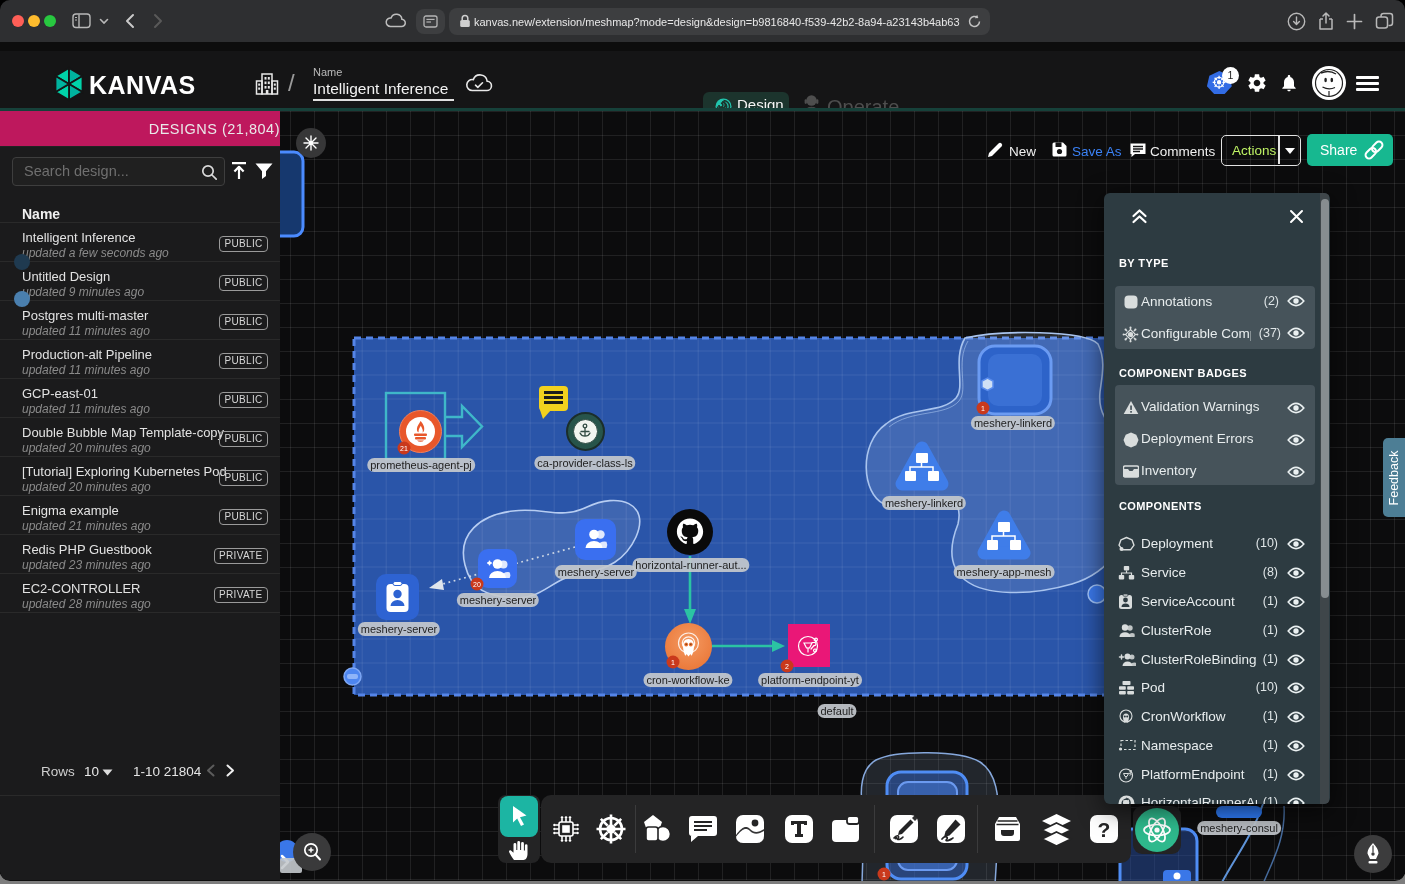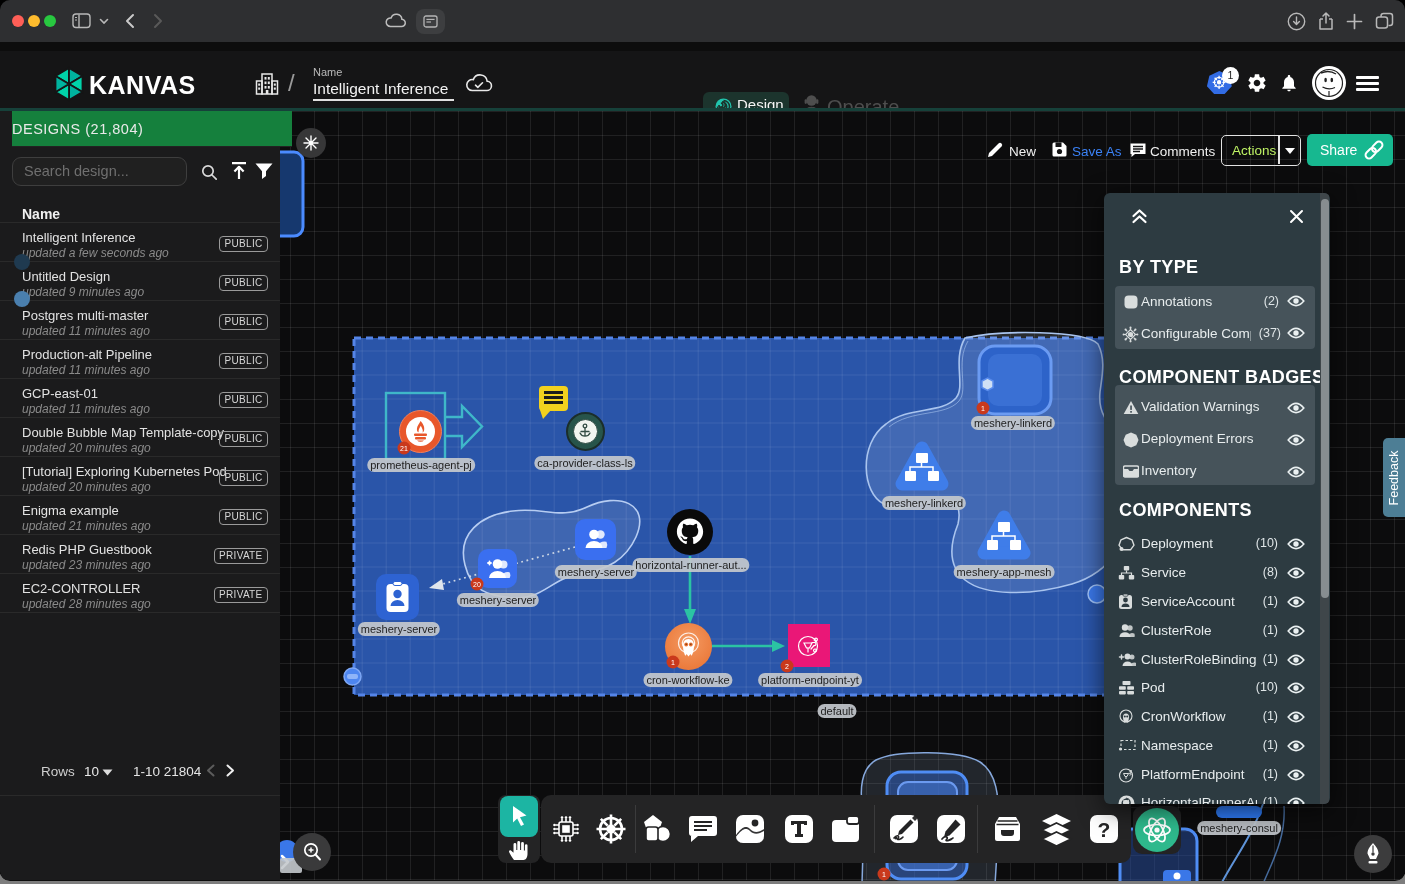--- a/index.html
+++ b/index.html
@@ -25,21 +25,21 @@
   
   #sidebar { position:absolute; left:0; top:111px; width:280px; height:769px; background:#1b1b1c; }
   .srow { position:absolute; left:0; width:280px; height:39px; border-bottom:1px solid #2a2a2a; }
   .srow .t1 { position:absolute; left:22px; top:7px; font-size:13px; color:#e2e2e2; font-weight:400; white-space:nowrap;}
   .srow .t2 { position:absolute; left:22px; top:23px; font-size:12px; color:#8a8a8a; font-style:italic; white-space:nowrap;}
   .chip { position:absolute; right:12px; top:13px; border:1px solid #9a9a9a; border-radius:4px;
           color:#d6d6d6; font-size:10px; letter-spacing:0.3px; padding:1px 4.5px 2px 4.5px; }
   
   #panel { position:absolute; left:1104px; top:193px; width:226px; height:611px; background:#2d3b41;
            border-radius:6px; box-shadow:0 6px 24px rgba(0,0,0,0.6); overflow:hidden; }
-  .phead { color:#ffffff; font-weight:bold; font-size:18px; letter-spacing:0.4px; position:absolute; left:15px; }
+  .phead { color:#ffffff; font-weight:bold; font-size:11px; letter-spacing:0.4px; position:absolute; left:15px; }
   .pbox { position:absolute; left:11px; width:200px; background:#46535a; border-radius:4px; }
   .prow-label { position:absolute; left:37px; font-size:13.5px; color:#e8edee; font-weight:400; white-space:nowrap; }
   .pcount { position:absolute; font-size:12.5px; color:#dfe5e7; }
   
   .nlabel { position:absolute; background:rgba(196,201,205,0.92); color:#222; font-size:11px;
             border-radius:7px; padding:0px 3px; height:14px; line-height:14px; white-space:nowrap; transform:translateX(-50%); }
   .badge { position:absolute; width:13px; height:13px; border-radius:50%; background:#c9391c; color:#fff;
            font-size:7px; text-align:center; line-height:13.5px; transform:translate(-50%,-50%); }
   .fab { position:absolute; border-radius:50%; background:#373738; }
 </style>
@@ -70,20 +70,31 @@
     <svg class="ab" style="left:384px;top:13px" width="23" height="16" viewBox="0 0 23 16">
       <path d="M6.5 13.5 a4.3 4.3 0 1 1 0.6-8.56 a5.6 5.6 0 0 1 10.8 1.3 a3.6 3.6 0 0 1-0.5 7.26 z" fill="none" stroke="#bdbdbd" stroke-width="1.5"></path>
     </svg>
     <div class="urlbox" style="left:416px;top:9px;width:29px;height:25px;">
       <svg class="ab" style="left:7px;top:5px" width="15" height="15" viewBox="0 0 15 15">
         <rect x="1" y="2" width="13" height="11" rx="2" fill="none" stroke="#b5b5b5" stroke-width="1.3"></rect>
         <line x1="3.4" y1="5.4" x2="11.6" y2="5.4" stroke="#b5b5b5" stroke-width="1.2"></line>
         <line x1="3.4" y1="8" x2="8" y2="8" stroke="#b5b5b5" stroke-width="1.2"></line>
       </svg>
     </div>
+    <div class="urlbox" style="left:449px;top:8px;width:541px;height:27px;">
+      <svg class="ab" style="left:10px;top:6px" width="12" height="14" viewBox="0 0 12 14">
+        <rect x="1.2" y="6" width="9.6" height="7" rx="1.5" fill="#cfcfcf"></rect>
+        <path d="M3.2 6 V4.2 a2.8 2.8 0 0 1 5.6 0 V6" fill="none" stroke="#cfcfcf" stroke-width="1.5"></path>
+      </svg>
+      <div class="ab" style="left:25px;top:8px;font-size:11px;color:#e8e8e8;white-space:nowrap">kanvas.new/extension/meshmap?mode=design&amp;design=b9816840-f539-42b2-8a94-a23143b4ab63</div>
+      <svg class="ab" style="left:518px;top:6px" width="15" height="15" viewBox="0 0 15 15">
+        <path d="M12.5 7.5 a5 5 0 1 1-1.7-3.75" fill="none" stroke="#c2c2c2" stroke-width="1.5"></path>
+        <path d="M10.2 0.8 L11.2 3.9 L7.9 4.3 Z" fill="#c2c2c2"></path>
+      </svg>
+    </div>
     <svg class="ab" style="left:1287px;top:12px" width="19" height="19" viewBox="0 0 19 19">
       <circle cx="9.5" cy="9.5" r="8.2" fill="none" stroke="#b8b8b8" stroke-width="1.4"></circle>
       <path d="M9.5 5 V12 M6.6 9.4 L9.5 12.4 L12.4 9.4" fill="none" stroke="#b8b8b8" stroke-width="1.4" stroke-linecap="round" stroke-linejoin="round"></path>
     </svg>
     <svg class="ab" style="left:1318px;top:11px" width="16" height="21" viewBox="0 0 16 21">
       <path d="M2 8 H5 M11 8 H14 M2 8 V18 H14 V8" fill="none" stroke="#b8b8b8" stroke-width="1.5" stroke-linejoin="round"></path>
       <path d="M8 12 V2.5 M5 5 L8 2 L11 5" fill="none" stroke="#b8b8b8" stroke-width="1.5" stroke-linecap="round" stroke-linejoin="round"></path>
     </svg>
     <svg class="ab" style="left:1346px;top:13px" width="17" height="17" viewBox="0 0 17 17">
       <path d="M8.5 1.5 V15.5 M1.5 8.5 H15.5" stroke="#b8b8b8" stroke-width="1.7" stroke-linecap="round"></path>
@@ -528,22 +539,22 @@
         <path d="M16.5 11 L31 18 L16.5 25 L2 18 Z" fill="#fff" stroke="#242425" stroke-width="1.6"></path>
         <path d="M16.5 20 L31 27 L16.5 34 L2 27 Z" fill="#fff" stroke="#242425" stroke-width="1.6"></path>
       </g>
     </svg>
     <svg class="ab" style="left:1088px;top:813px" width="32" height="32" viewBox="0 0 32 32">
       <rect x="2" y="2" width="28" height="28" rx="7" fill="#fff"></rect>
       <text x="16" y="24" font-family="Liberation Sans" font-size="21" font-weight="bold" fill="#242425" text-anchor="middle">?</text>
     </svg>
   </div>
   <div id="sidebar">
-    <div class="ab" style="left:12px;top:0;width:280px;height:36px;background:#15803d;border-bottom:1px solid #222;text-align:left;color:#e9e9e9;font-size:14.5px;line-height:36px;letter-spacing:0.5px">DESIGNS (21,804)</div>
-    <div class="ab" style="left:12px;top:46px;width:175px;height:29px;border:1px solid #3e3e3e;border-radius:9px;background:#202020">
+    <div class="ab" style="left:0;top:0;width:280px;height:36px;background:#be185d;border-bottom:1px solid #222;text-align:right;color:#e9e9e9;font-size:14.5px;line-height:36px;letter-spacing:0.5px">DESIGNS (21,804)</div>
+    <div class="ab" style="left:12px;top:46px;width:213px;height:29px;border:1px solid #3e3e3e;border-radius:4px;background:#202020">
       <div class="ab" style="left:11px;top:5px;font-size:14.5px;color:#6f6f6f">Search design...</div>
       <svg class="ab" style="left:188px;top:6px" width="17" height="17" viewBox="0 0 17 17">
         <circle cx="7" cy="7" r="5.2" fill="none" stroke="#dadada" stroke-width="1.7"></circle>
         <line x1="11" y1="11" x2="15.2" y2="15.2" stroke="#dadada" stroke-width="1.7" stroke-linecap="round"></line>
       </svg>
     </div>
     <svg class="ab" style="left:231px;top:51px" width="16" height="18" viewBox="0 0 16 18">
       <path d="M1 1.2 H15" stroke="#fff" stroke-width="2.2"></path>
       <path d="M8 17 V6 M3.4 9.5 L8 4.8 L12.6 9.5" fill="none" stroke="#fff" stroke-width="2.2" stroke-linejoin="round"></path>
     </svg>

